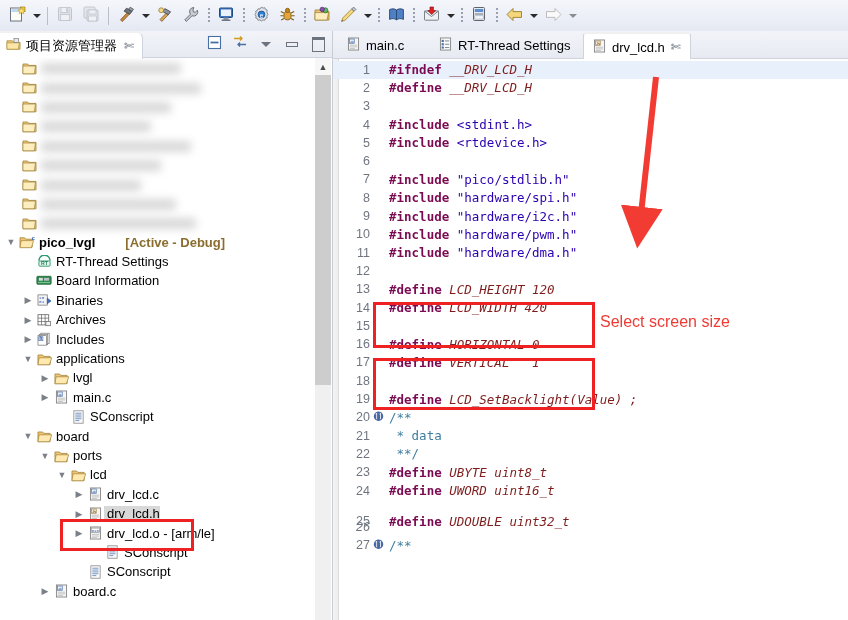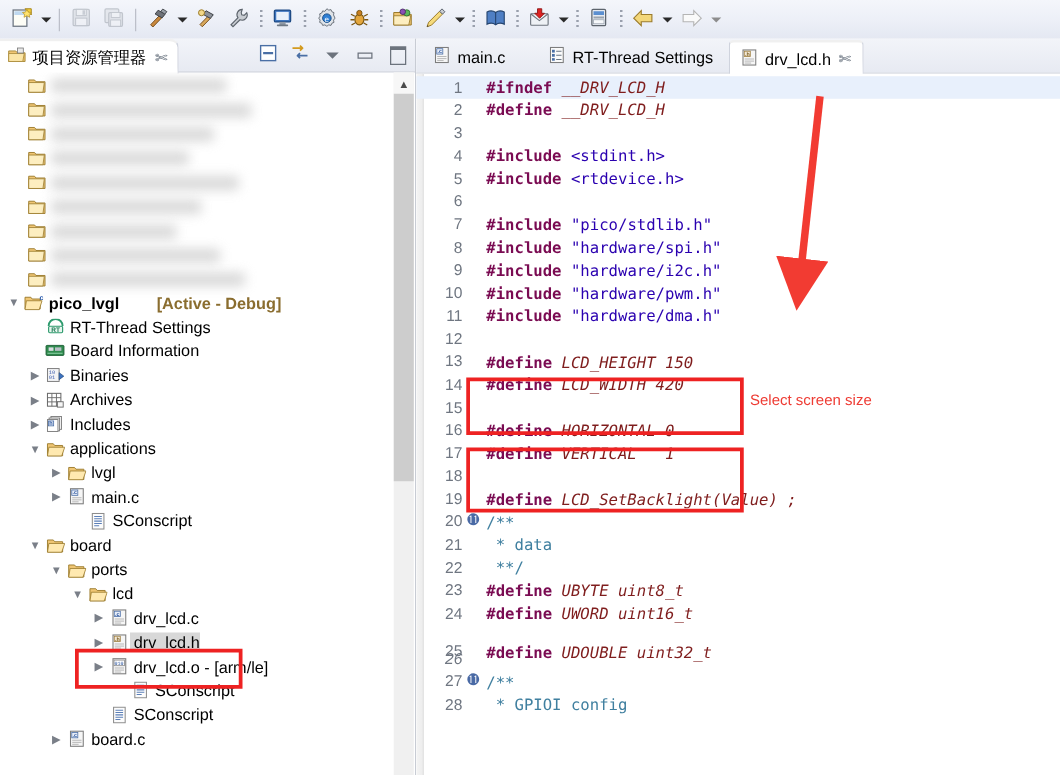--- a/index.html
+++ b/index.html
@@ -146,21 +146,21 @@
   .k-pp{color:#7a0b52;font-weight:bold;}
   .k-id{color:#7f1d1d;font-style:italic;}
   .k-inc{color:#2a00b0;}
   .k-str{color:#2a00b0;}
   .k-cmt{color:#3f7f9f;}
 
   
   #anno{position:absolute;left:0;top:0;width:848px;height:620px;pointer-events:none;}
   .anno-box{position:absolute;border:3px solid #ee2222;}
   .anno-txt{
-    position:absolute;color:#ee3b33;font-size:12px;
+    position:absolute;color:#ee3b33;font-size:16px;
     font-family:"Liberation Sans",sans-serif;white-space:nowrap;
   }
 </style>
 </head>
 <body>
 
 <div id="app">
 
   <div id="toolbar">
       <div style="width:4px;flex:none"></div>
@@ -758,21 +758,21 @@
           <span class="code"><span class="k-pp">#include</span><span class="k-id"> </span><span class="k-str">"hardware/dma.h"</span></span>
         </div>
         <div class="eline" style="top:202.8px;">
           <span class="gut">12</span>
           <span class="fold"></span>
           <span class="code"></span>
         </div>
         <div class="eline" style="top:221.10000000000002px;">
           <span class="gut">13</span>
           <span class="fold"></span>
-          <span class="code"><span class="k-pp">#define</span><span class="k-id"> LCD_HEIGHT 150</span></span>
+          <span class="code"><span class="k-pp">#define</span><span class="k-id"> LCD_HEIGHT 120</span></span>
         </div>
         <div class="eline" style="top:239.4px;">
           <span class="gut">14</span>
           <span class="fold"></span>
           <span class="code"><span class="k-pp">#define</span><span class="k-id"> LCD_WIDTH 420</span></span>
         </div>
         <div class="eline" style="top:257.7px;">
           <span class="gut">15</span>
           <span class="fold"></span>
           <span class="code"></span>
@@ -829,25 +829,20 @@
         </div>
         <div class="eline" style="top:459px;font-style:italic;">
           <span class="gut">26</span>
           <span class="fold"></span>
           <span class="code"></span>
         </div>
         <div class="eline" style="top:477.3px;">
           <span class="gut">27</span>
           <span class="fold">⓫</span>
           <span class="code"><span class="k-cmt">/**</span></span>
-        </div>
-        <div class="eline" style="top:495.6px;">
-          <span class="gut">28</span>
-          <span class="fold"></span>
-          <span class="code"><span class="k-cmt"> * GPIOI config</span></span>
         </div>
       </div>
   </div>
 
   <div id="anno">
       <div class="anno-box" style="left:373px;top:302px;width:216px;height:40px;border-color:#ee2222;"></div>
       <div class="anno-box" style="left:373px;top:358px;width:216px;height:46px;border-color:#ee2222;"></div>
       <div class="anno-box" style="left:60px;top:519px;width:128px;height:26px;border-color:#ee2222;"></div>
       <div class="anno-txt" style="left:600px;top:313px;color:#ee3b33;">Select screen size</div>
       <svg width="848" height="620" style="position:absolute;left:0;top:0;">

